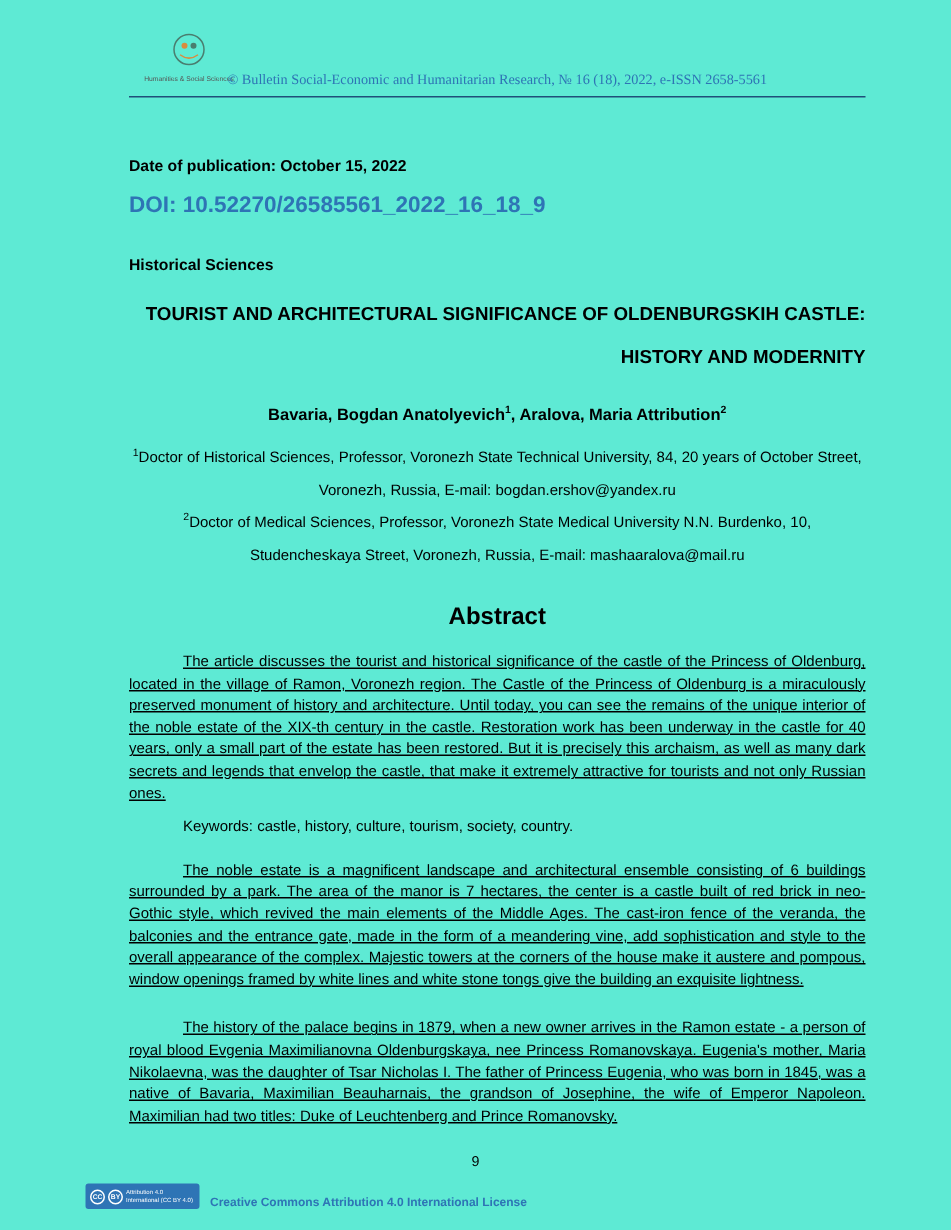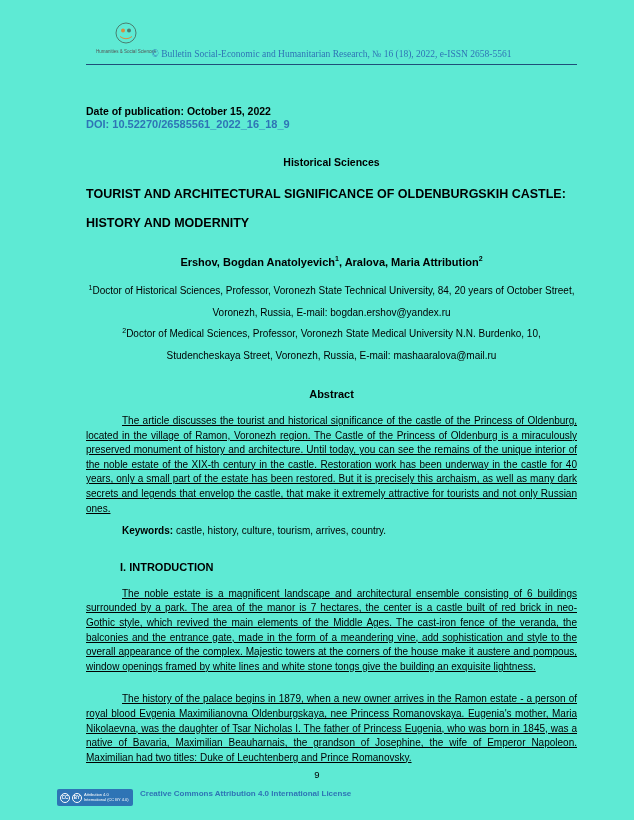--- a/index.html
+++ b/index.html
@@ -26,67 +26,67 @@
     position: absolute; left: 0; right: 0; bottom: 5px;
     text-align: center;
     font-family: "Liberation Serif", serif;
     font-size: 9.5px;
     color: #2e74b5;
   }
   .header-rule { border-top: 1.5px solid #1f4e79; }
 
   
   .pub-date { margin-top: 40px; font-size: 10.5px; font-weight: bold; }
-  .doi { margin-top: 1px; font-size: 11px; font-weight: bold; color: #2e74b5; }
+  .doi { margin-top: 11px; font-size: 15px; font-weight: bold; color: #2e74b5; }
 
-  .section-label { margin-top: 26px; text-align: center; font-size: 10.5px; font-weight: bold; }
+  .section-label { margin-top: 26px; text-align: left; font-size: 10.5px; font-weight: bold; }
 
   .title {
     margin: 12px 0 0 0;
-    text-align: left;
+    text-align: right;
     font-size: 12.5px;
     font-weight: bold;
     line-height: 29px;
   }
 
   .authors { margin-top: 18px; text-align: center; font-size: 11px; font-weight: bold; }
   sup { font-size: 7px; vertical-align: super; line-height: 0; }
 
   .affiliations { margin-top: 12px; text-align: center; font-size: 10px; line-height: 21.5px; }
 
-  .abstract-heading { margin-top: 22px; text-align: center; font-size: 11px; font-weight: bold; }
+  .abstract-heading { margin-top: 22px; text-align: center; font-size: 16px; font-weight: bold; }
 
   .body-par {
     margin: 14px 0 0 0;
     font-size: 10px;
     line-height: 14.6px;
     text-align: justify;
     text-indent: 36px;
     text-decoration: underline;
   }
   .keywords {
     margin: 8px 0 0 0;
     font-size: 10px;
     line-height: 14.6px;
     text-indent: 36px;
     text-align: left;
   }
-  .keywords b { font-weight: bold; }
+  .keywords b { font-weight: normal; }
 
   .intro-heading { margin: 22px 0 0 34px; font-size: 11px; font-weight: bold; }
   .intro-par-2 { margin-top: 18px; }
 
   
   .page-number {
     position: absolute; left: 57px; right: 57px; bottom: 40px;
     text-align: center; font-size: 9.5px;
   }
   .footer-license {
     position: absolute; left: 57px; bottom: 14px;
-    display: flex; align-items: flex-start; gap: 7px;
+    display: flex; align-items: flex-end; gap: 7px;
   }
   .cc-badge {
     width: 76px; height: 17px;
     background: #2e74b5;
     display: flex; align-items: center; gap: 2px;
     padding: 0 3px;
     border-radius: 2px;
   }
   .cc-circle {
     width: 10px; height: 10px; flex: 0 0 auto;
@@ -118,34 +118,33 @@
   </header>
   <div class="header-rule"></div>
 
   <div class="pub-date">Date of publication: October 15, 2022</div>
   <div class="doi">DOI: 10.52270/26585561_2022_16_18_9</div>
 
   <div class="section-label">Historical Sciences</div>
 
   <h1 class="title">TOURIST AND ARCHITECTURAL SIGNIFICANCE OF OLDENBURGSKIH CASTLE: HISTORY AND MODERNITY</h1>
 
-  <div class="authors"><span>Ershov, Bogdan Anatolyevich</span><sup>1</sup><span>, </span><span>Aralova, Maria Attribution</span><sup>2</sup></div>
+  <div class="authors"><span>Bavaria, Bogdan Anatolyevich</span><sup>1</sup><span>, </span><span>Aralova, Maria Attribution</span><sup>2</sup></div>
 
   <div class="affiliations">
     <div class="affiliation"><sup>1</sup><span>Doctor of Historical Sciences, Professor, Voronezh State Technical University, 84, 20 years of October Street, Voronezh, Russia, E-mail: bogdan.ershov@yandex.ru</span></div>
     <div class="affiliation"><sup>2</sup><span>Doctor of Medical Sciences, Professor, Voronezh State Medical University N.N. Burdenko, 10, Studencheskaya Street, Voronezh, Russia, E-mail: mashaaralova@mail.ru</span></div>
   </div>
 
   <div class="abstract-heading">Abstract</div>
 
   <p class="body-par">The article discusses the tourist and historical significance of the castle of the Princess of Oldenburg, located in the village of Ramon, Voronezh region. The Castle of the Princess of Oldenburg is a miraculously preserved monument of history and architecture. Until today, you can see the remains of the unique interior of the noble estate of the XIX-th century in the castle. Restoration work has been underway in the castle for 40 years, only a small part of the estate has been restored. But it is precisely this archaism, as well as many dark secrets and legends that envelop the castle, that make it extremely attractive for tourists and not only Russian ones.</p>
 
-  <p class="keywords"><b>Keywords:</b><span> castle, history, culture, tourism, arrives, country.</span></p>
+  <p class="keywords"><b>Keywords:</b><span> castle, history, culture, tourism, society, country.</span></p>
 
-  <div class="intro-heading">I. INTRODUCTION</div>
 
   <p class="body-par">The noble estate is a magnificent landscape and architectural ensemble consisting of 6 buildings surrounded by a park. The area of the manor is 7 hectares, the center is a castle built of red brick in neo-Gothic style, which revived the main elements of the Middle Ages. The cast-iron fence of the veranda, the balconies and the entrance gate, made in the form of a meandering vine, add sophistication and style to the overall appearance of the complex. Majestic towers at the corners of the house make it austere and pompous, window openings framed by white lines and white stone tongs give the building an exquisite lightness.</p>
   <p class="body-par intro-par-2">The history of the palace begins in 1879, when a new owner arrives in the Ramon estate - a person of royal blood Evgenia Maximilianovna Oldenburgskaya, nee Princess Romanovskaya. Eugenia's mother, Maria Nikolaevna, was the daughter of Tsar Nicholas I. The father of Princess Eugenia, who was born in 1845, was a native of Bavaria, Maximilian Beauharnais, the grandson of Josephine, the wife of Emperor Napoleon. Maximilian had two titles: Duke of Leuchtenberg and Prince Romanovsky.</p>
 
   <div class="page-number">9</div>
 
   <div class="footer-license">
     <div class="cc-badge">
       <span class="cc-circle">CC</span>
       <span class="cc-circle">BY</span>

